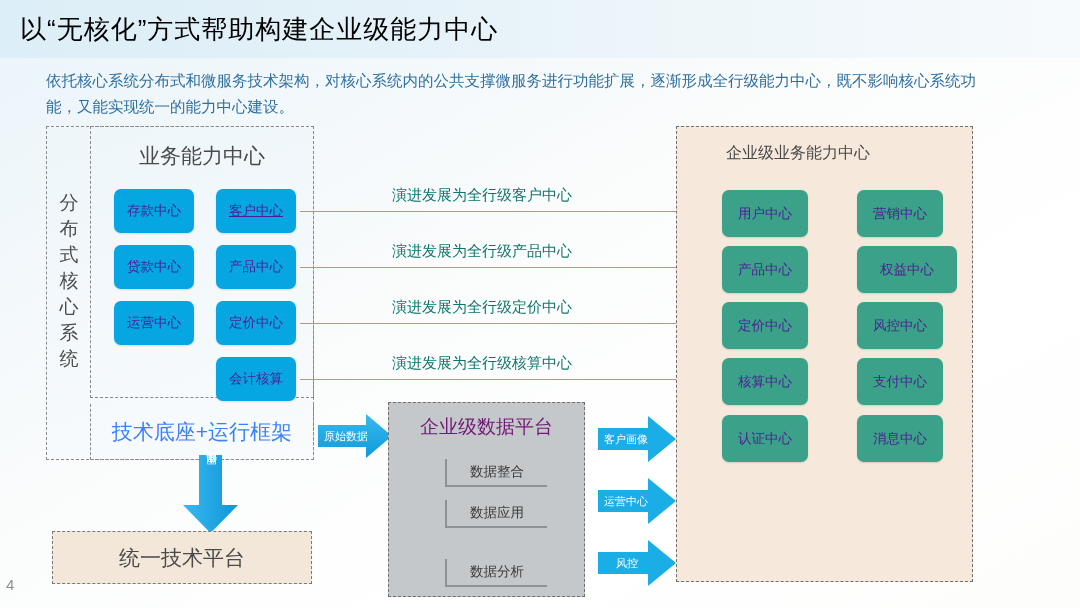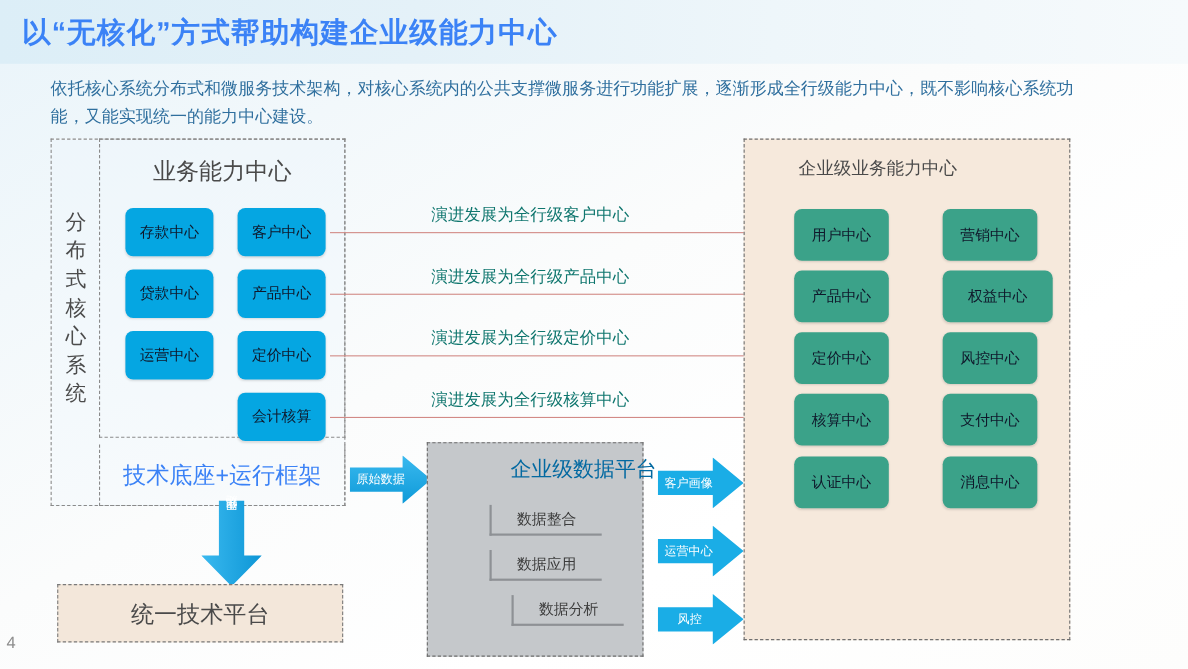--- a/index.html
+++ b/index.html
@@ -10,21 +10,21 @@
   }
   .slide{position:absolute;inset:0;}
 
   
   .hdr-band{
     position:absolute;left:0;top:0;width:1080px;height:58px;
     background:linear-gradient(90deg,#dceef7 0%,#e4f1f8 35%,#eef6fa 65%,#f6fafc 100%);
   }
   .title{
     position:absolute;left:20px;top:12px;
-    font-size:26px;font-weight:bold;color:#3b82f6;letter-spacing:1px;
+    font-size:26px;font-weight:normal;color:#000000;letter-spacing:1px;
     white-space:nowrap;
   }
   .subtitle{
     position:absolute;left:46px;top:68px;width:935px;
     font-size:15.5px;line-height:26px;color:#2f6f9e;
   }
 
   
   .panel-core{
     position:absolute;left:46px;top:126px;width:268px;height:334px;
@@ -51,21 +51,21 @@
     background:#f6e9dc;
   }
   .ent-title{
     position:absolute;left:676px;top:143px;width:244px;text-align:center;
     font-size:16px;color:#4a4a4a;
   }
 
   
   .bx{
     position:absolute;border-radius:7px;display:flex;align-items:center;
-    justify-content:center;color:#0f172a;font-size:13.5px;
+    justify-content:center;color:#4c1d95;font-size:13.5px;
     box-shadow:0 1px 2px rgba(0,0,0,.12);
   }
   .bx.blue{background:#05a6e2;}
   .bx.green{background:#3ba289;}
 
   
   .techbase{
     position:absolute;left:90px;top:404px;width:224px;height:56px;
     display:flex;align-items:center;justify-content:center;
     font-size:21px;color:#3b82f6;
@@ -78,21 +78,21 @@
     font-size:21px;color:#4a4a4a;
   }
 
   
   .dataplat{
     position:absolute;left:388px;top:402px;width:197px;height:195px;
     background:#c5c8cb;border:1.4px dashed #6d6d6d;box-sizing:border-box;
   }
   .dataplat-title{
     position:absolute;left:388px;top:414px;width:197px;text-align:center;
-    font-size:19px;color:#0369a1;margin-left:44px;
+    font-size:19px;color:#701a75;
   }
   .dpitem{
     position:absolute;left:445px;height:26px;width:100px;
     display:flex;align-items:center;justify-content:center;
     font-size:13.5px;color:#3b3b3b;
     border-left:2px solid #8e9195;border-bottom:2px solid #8e9195;
   }
 
   
   .evo{
@@ -145,21 +145,21 @@
   <div class="bx blue" style="left:114px;top:189px;width:80px;height:44px;">
     <span>存款中心</span>
   </div>
   <div class="bx blue" style="left:114px;top:245px;width:80px;height:44px;">
     <span>贷款中心</span>
   </div>
   <div class="bx blue" style="left:114px;top:301px;width:80px;height:44px;">
     <span>运营中心</span>
   </div>
 
-  <div class="bx blue" style="left:216px;top:189px;width:80px;height:44px;">
+  <div class="bx blue" style="left:216px;top:189px;width:80px;height:44px;text-decoration:underline;">
     <span>客户中心</span>
   </div>
   <div class="bx blue" style="left:216px;top:245px;width:80px;height:44px;">
     <span>产品中心</span>
   </div>
   <div class="bx blue" style="left:216px;top:301px;width:80px;height:44px;">
     <span>定价中心</span>
   </div>
   <div class="bx blue" style="left:216px;top:357px;width:80px;height:44px;">
     <span>会计核算</span>
@@ -235,21 +235,21 @@
 
   <div class="dataplat"></div>
   <div class="dataplat-title">企业级数据平台</div>
 
   <div class="dpitem" style="top:459px;">
     <span>数据整合</span>
   </div>
   <div class="dpitem" style="top:500px;">
     <span>数据应用</span>
   </div>
-  <div class="dpitem" style="top:541px;margin-left:20px;">
+  <div class="dpitem" style="top:559px;">
     <span>数据分析</span>
   </div>
 
   <div class="charrow" style="left:598px;top:416px;width:78px;height:46px;">
     <svg width="78" height="46" viewBox="0 0 78 46" aria-hidden="true">
       <polygon points="0,12 50,12 50,0 78,23 50,46 50,34 0,34" fill="#1aade6"></polygon>
     </svg>
     <span class="lbl">客户画像</span>
   </div>
   <div class="charrow" style="left:598px;top:478px;width:78px;height:46px;">

